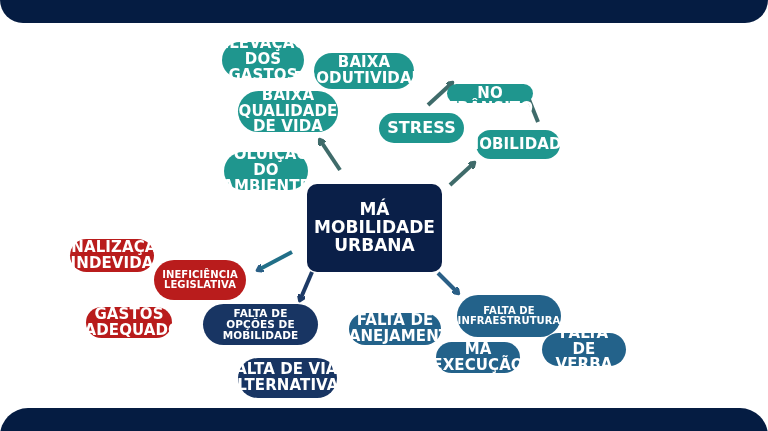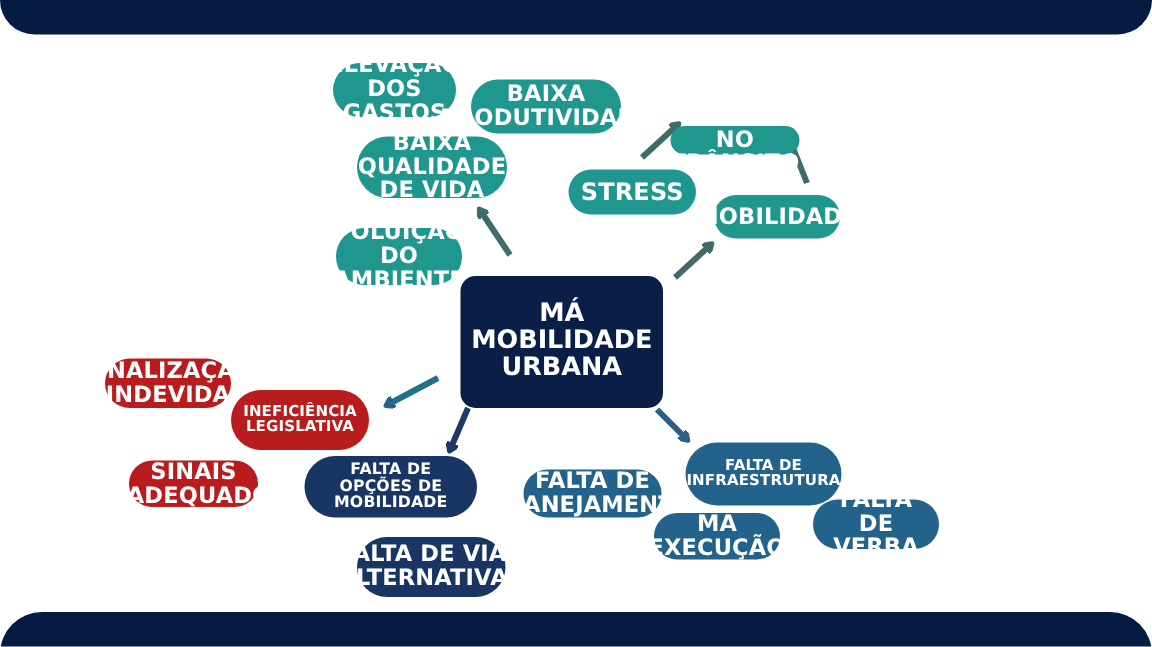--- a/index.html
+++ b/index.html
@@ -85,21 +85,21 @@
 <div class="node teal" style="left:476px;top:130px;width:84px;height:29px;">MOBILIDADE</div>
 
 <div class="center">MÁ
 MOBILIDADE
 URBANA</div>
 
 <div class="node steel" style="left:70px;top:239px;width:84px;height:33px;">SINALIZAÇÃO
 INDEVIDA</div>
 <div class="node steel" style="left:154px;top:260px;width:92px;height:40px;font-size:10px;">INEFICIÊNCIA
 LEGISLATIVA</div>
-<div class="node steel" style="left:86px;top:307px;width:86px;height:31px;">SINAIS
+<div class="node steel" style="left:86px;top:307px;width:86px;height:31px;">GASTOS
 INADEQUADOS</div>
 <div class="node navy" style="left:203px;top:304px;width:115px;height:41px;font-size:10.5px;">FALTA DE
 OPÇÕES DE
 MOBILIDADE</div>
 <div class="node navy" style="left:238px;top:358px;width:99px;height:40px;">FALTA DE VIAS
 ALTERNATIVAS</div>
 
 <div class="node blue" style="left:349px;top:313px;width:92px;height:32px;">FALTA DE
 PLANEJAMENTO</div>
 <div class="node blue" style="left:457px;top:295px;width:104px;height:42px;font-size:10px;">FALTA DE

